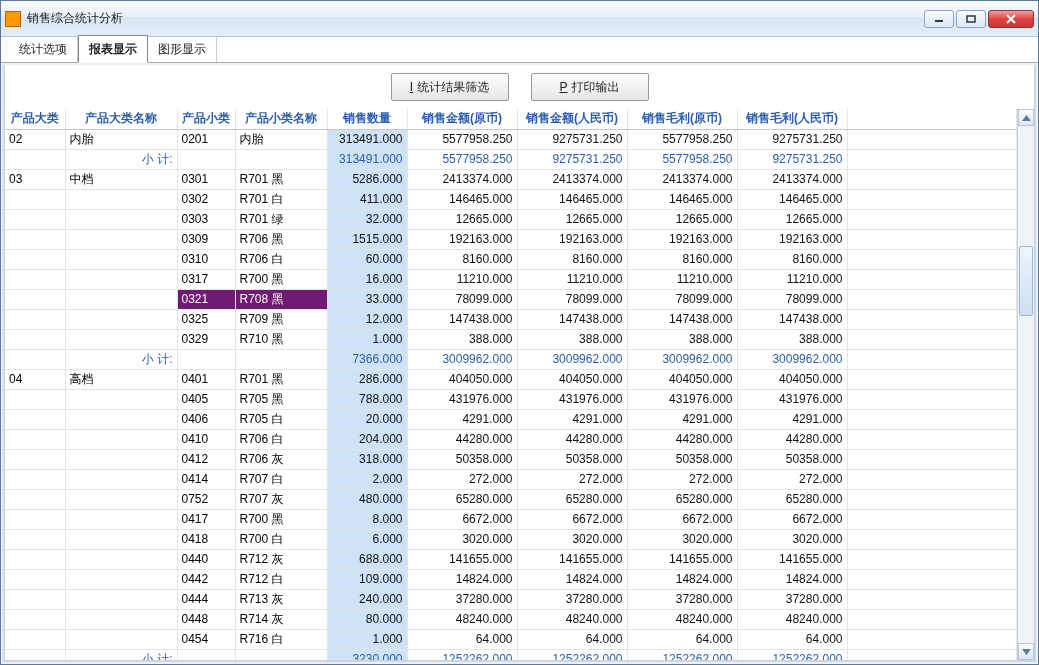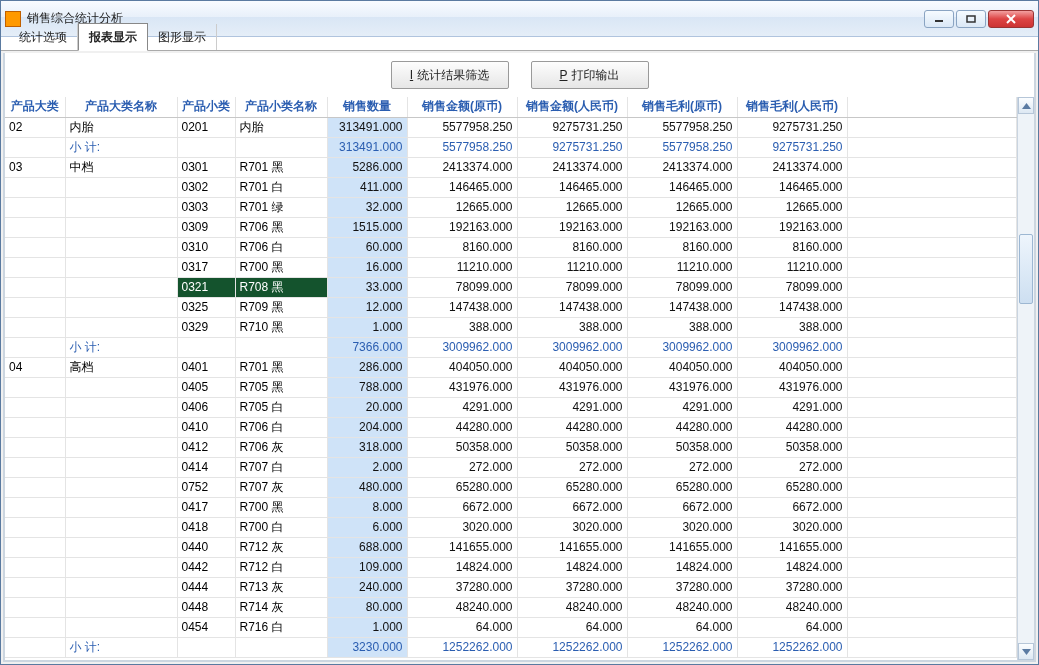--- a/index.html
+++ b/index.html
@@ -35,21 +35,21 @@
 .win-btn {
   width: 30px; height: 18px; border: 1px solid #8aa4c2;
   border-radius: 3px; background: linear-gradient(to bottom,#f6fbff,#dbe8f6);
   display: flex; align-items: center; justify-content: center;
   font-size: 11px; color:#333;
 }
 .win-btn.close { width: 46px; background: linear-gradient(to bottom,#f3a0a0,#d44,#c33); color:#fff; border-color:#933; }
 .win-btn svg { display:block; }
 
 .tabs {
-  height: 14px;
+  height: 26px;
   background: #fff;
   border-bottom: 1px solid #aaa;
   display: flex;
   align-items: flex-end;
   padding-left: 8px;
 }
 .tab {
   padding: 5px 10px 4px;
   font-size: 12px; color:#222;
   border-right: 1px solid #ccc;
@@ -106,22 +106,22 @@
 }
 col.c-code{width:60px;} col.c-catname{width:112px;}
 col.c-sub{width:58px;} col.c-subname{width:92px;}
 col.c-qty{width:80px;} col.c-amt{width:110px;}
 col.c-rest{width:auto;}
 
 td.num { text-align: right; color:#111;}
 td.qty { text-align: right; background:#cfe3f8; color:#111;}
 td.left { text-align:left; }
 tr.subtotal td, tr.total td { color:#2a5db0; }
-tr.subtotal td.label, tr.total td.label { text-align:left; }
-tr.sel td.c-subname, tr.sel td.c-sub { background:#14532d; color:#fff; }
+tr.subtotal td.label, tr.total td.label { text-align:right; }
+tr.sel td.c-subname, tr.sel td.c-sub { background:#701a75; color:#fff; }
 .vscroll {
   width:17px; background:#eef3f8; border-left:1px solid #c9d4e0;
   display:flex; flex-direction:column;
 }
 .vscroll .arrow {
   height:17px; background:linear-gradient(#fbfdff,#dde8f3);
   border:1px solid #b6c6d8; margin:0; display:flex;align-items:center;justify-content:center;
 }
 .vscroll .track { flex:1; position:relative; }
 .vscroll .thumb { position:absolute; left:1px; right:1px; top:120px; height:70px;

